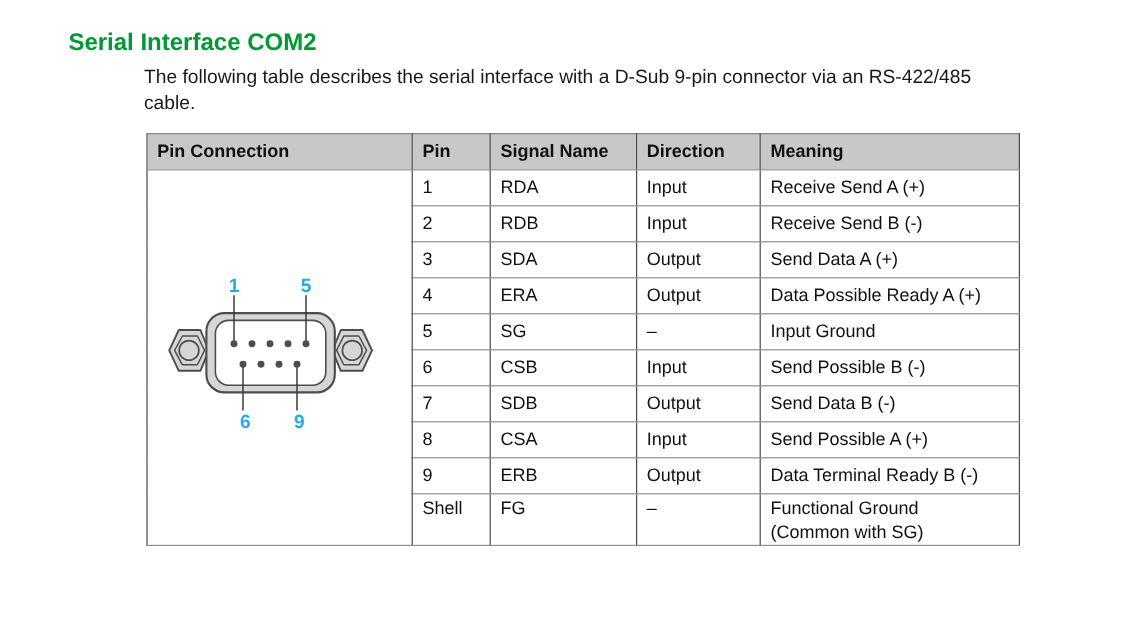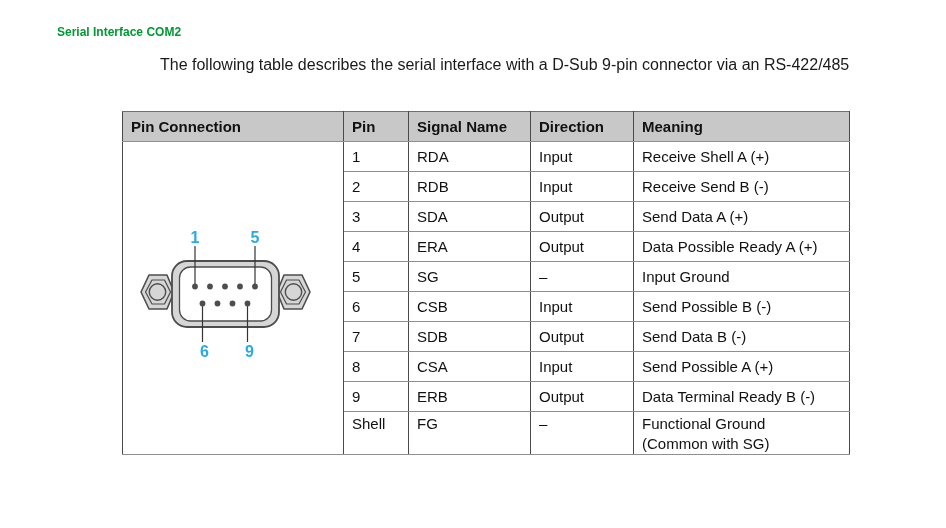--- a/index.html
+++ b/index.html
@@ -13,33 +13,32 @@
     height: 528px;
     background: #ffffff;
     font-family: "Liberation Sans", sans-serif;
     color: #1a1a1a;
     overflow: hidden;
   }
   .title {
     position: absolute;
     left: 57px;
     top: 25px;
-    font-size: 12px;
+    font-size: 20px;
     font-weight: bold;
     color: #009933;
     white-space: nowrap;
   }
   .intro {
     position: absolute;
     left: 120px;
     top: 54px;
     font-size: 16px;
     line-height: 22px;
     color: #1a1a1a;
-    margin-left: 40px;
   }
   table.pin-table {
     position: absolute;
     left: 122px;
     top: 111px;
     border-collapse: collapse;
     table-layout: fixed;
     width: 727px;
     font-size: 15px;
     color: #111111;
@@ -89,20 +88,21 @@
 </style>
 </head>
 <body>
 
 <div class="page">
 
   <div class="title">Serial Interface COM2</div>
 
   <div class="intro">
     <div>The following table describes the serial interface with a D-Sub 9-pin connector via an RS-422/485</div>
+    <div>cable.</div>
   </div>
 
   <table class="pin-table">
     <colgroup>
       <col style="width:221px">
         <col style="width:65px">
         <col style="width:122px">
         <col style="width:103px">
         <col style="width:216px">
     </colgroup>
@@ -157,21 +157,21 @@
               <text class="conn-label" x="64" y="17" text-anchor="middle">1</text>
               <text class="conn-label" x="124" y="17" text-anchor="middle">5</text>
               <text class="conn-label" x="73.5" y="131" text-anchor="middle">6</text>
               <text class="conn-label" x="118.5" y="131" text-anchor="middle">9</text>
             </svg>
           </div>
         </td>
         <td>1</td>
         <td>RDA</td>
         <td>Input</td>
-        <td class="meaning-cell">Receive Shell A (+)</td>
+        <td class="meaning-cell">Receive Send A (+)</td>
       </tr>
       <tr>
         <td>2</td>
         <td>RDB</td>
         <td>Input</td>
         <td class="meaning-cell">Receive Send B (-)</td>
       </tr>
       <tr>
         <td>3</td>
         <td>SDA</td>

